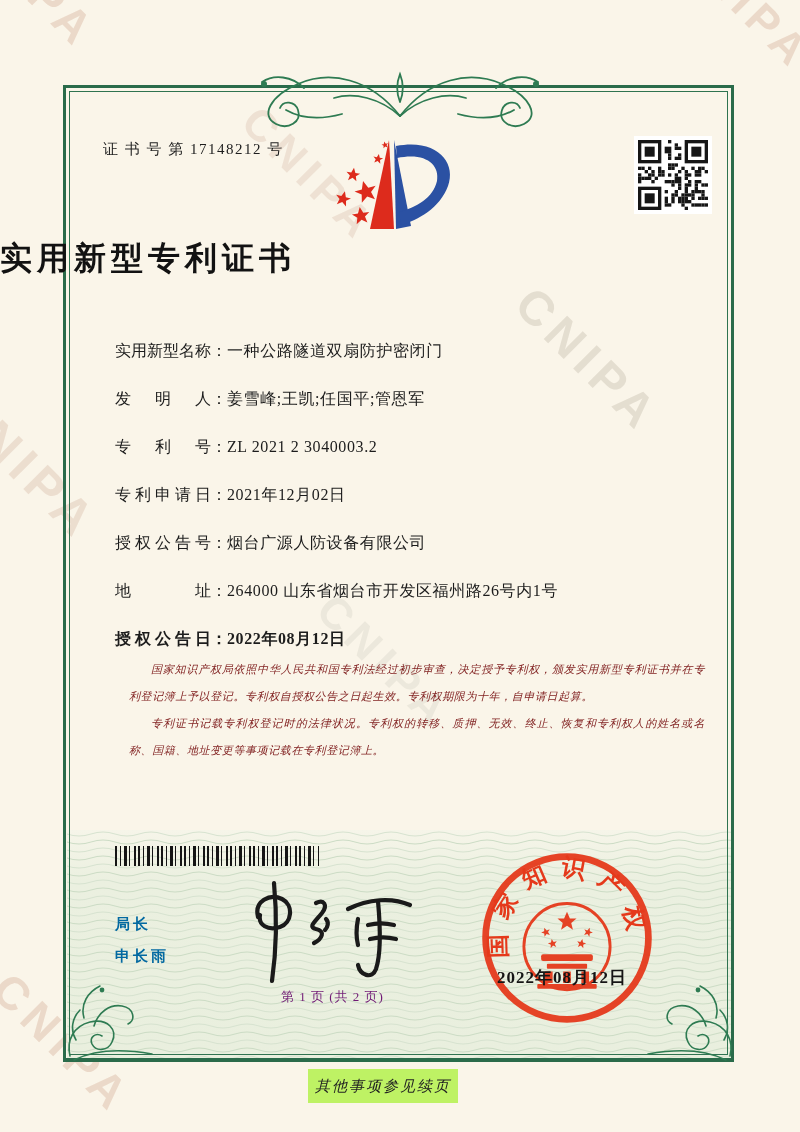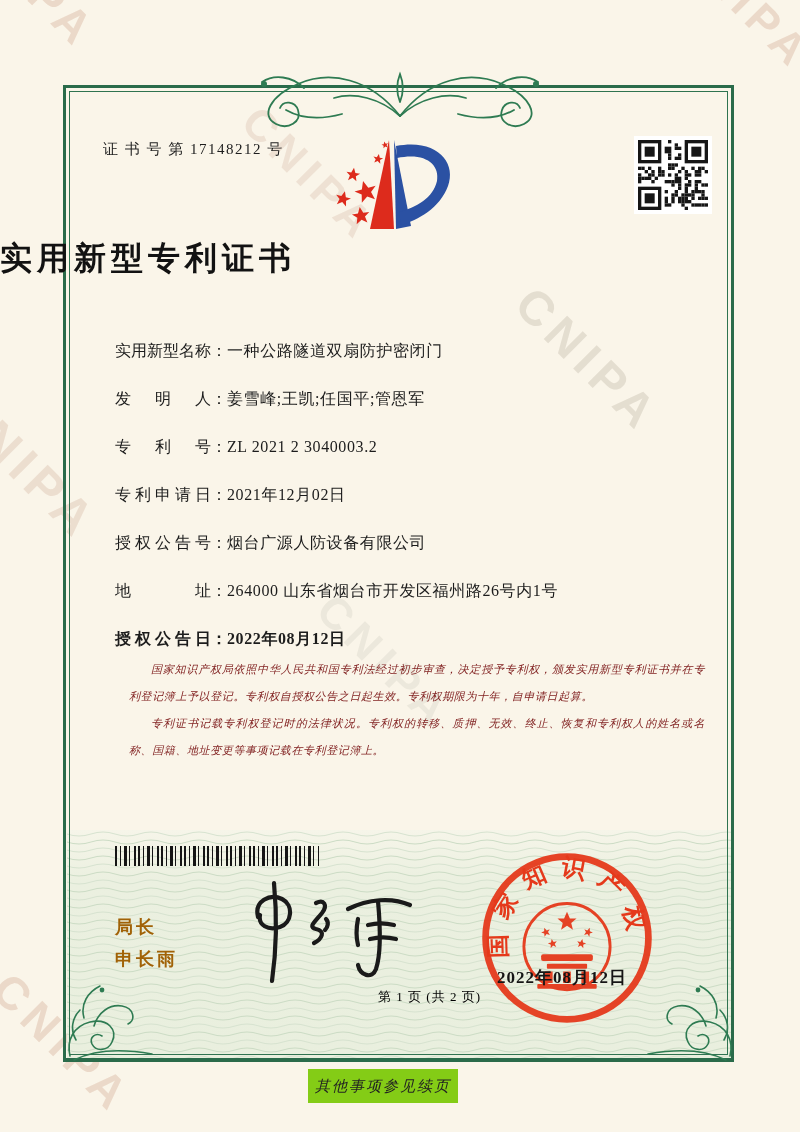--- a/index.html
+++ b/index.html
@@ -38,31 +38,31 @@
   .body-text{position:absolute;left:129px;top:656px;width:576px;font-size:11px;
       line-height:27px;color:#7f1d1d;font-style:italic;letter-spacing:0.6px;text-align:justify;}
   .body-text p{margin:0;text-indent:2em;}
 
   .barcode{position:absolute;left:115px;top:846px;width:204px;height:20px;
       background:repeating-linear-gradient(90deg,#151515 0 2px,rgba(0,0,0,0) 2px 5px,
       #151515 5px 6px,rgba(0,0,0,0) 6px 9px,#151515 9px 12px,rgba(0,0,0,0) 12px 14px,
       #151515 14px 15px,rgba(0,0,0,0) 15px 19px,#151515 19px 21px,rgba(0,0,0,0) 21px 23px);}
 
   .director{position:absolute;left:115px;font-family:Liberation Serif, serif;
-      font-size:18px;font-weight:600;color:#a16207;letter-spacing:3px;}
+      font-size:15px;font-weight:600;color:#0369a1;letter-spacing:3px;}
   .sig{position:absolute;left:230px;top:875px;}
 
   .seal{position:absolute;left:476px;top:847px;width:182px;height:182px;}
   .seal-date{position:absolute;left:497px;top:966px;font-size:17px;font-weight:600;
       color:#151515;letter-spacing:1px;white-space:nowrap;}
 
-  .page-footer{position:absolute;left:281px;top:988px;width:200px;text-align:right;
-      font-size:13px;color:#000000;letter-spacing:1px;}
-
-  .cont-box{position:absolute;left:308px;top:1069px;width:150px;height:34px;background:#84cc16;
+  .page-footer{position:absolute;left:281px;top:988px;width:200px;text-align:left;
+      font-size:13px;color:#701a75;letter-spacing:1px;}
+
+  .cont-box{position:absolute;left:308px;top:1069px;width:150px;height:34px;background:#bef264;
       display:flex;align-items:center;justify-content:center;
       font-size:15px;font-style:italic;letter-spacing:2px;color:#222;}
 
   .qr-wrap{position:absolute;left:634px;top:136px;width:78px;height:78px;background:#ffffff;}
   .qr-wrap svg{position:absolute;left:4px;top:4px;}
 
   .logo{position:absolute;left:333px;top:136px;}
 </style>
 </head>
 <body>

